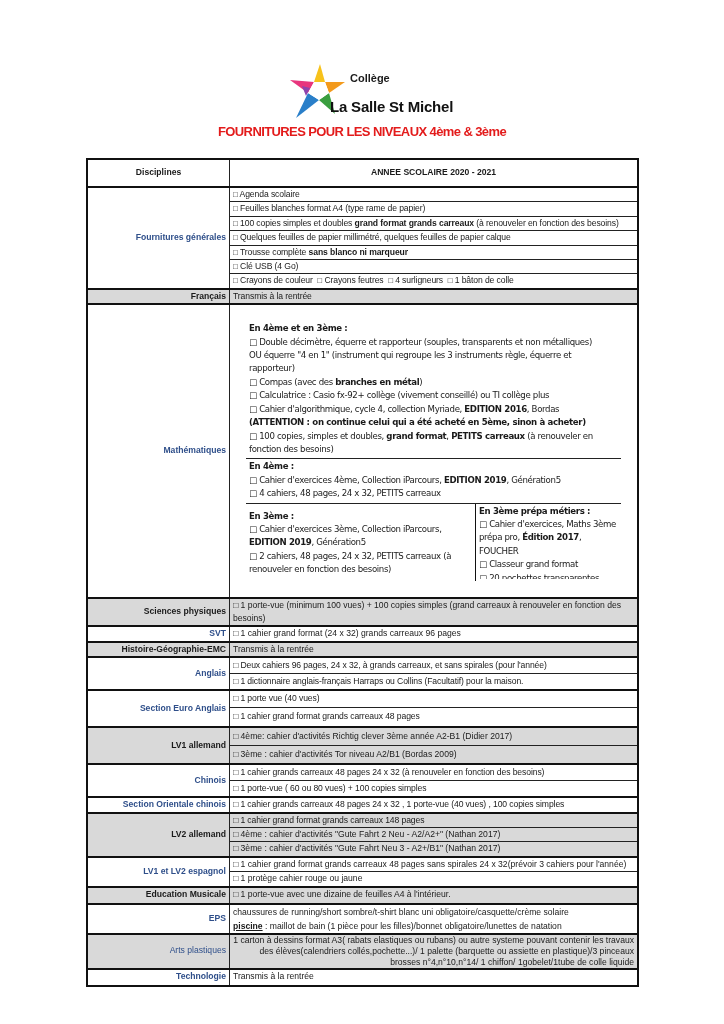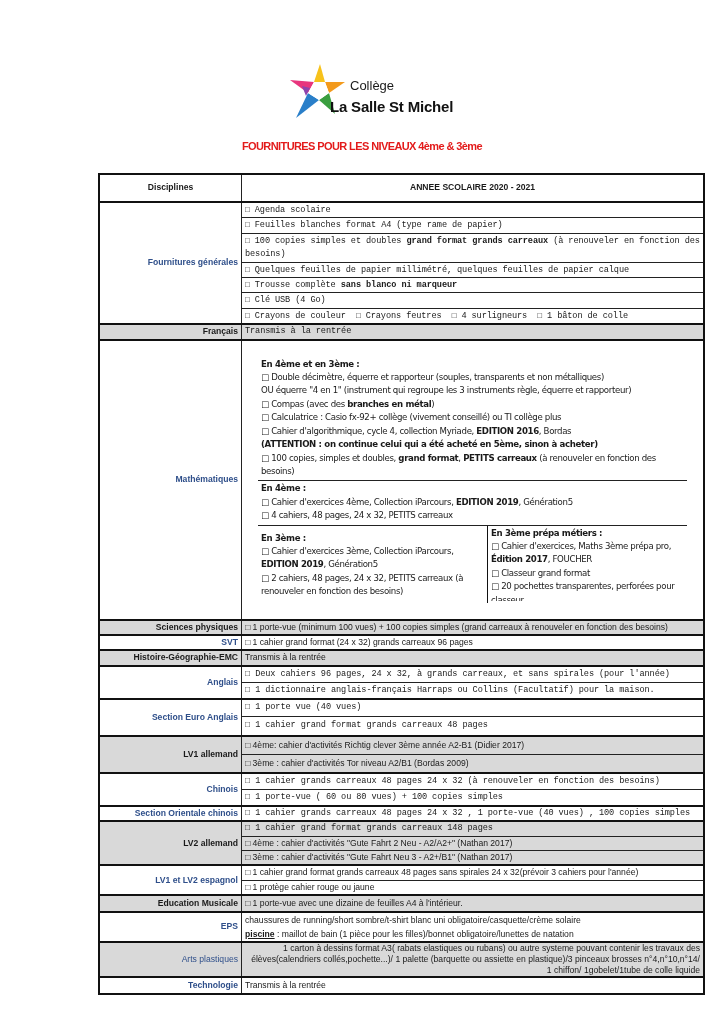--- a/index.html
+++ b/index.html
@@ -1,32 +1,32 @@
 <!DOCTYPE html>
 <html><head>
 <meta charset="utf-8">
 <style>
   html, body { margin:0; padding:0; background:#ffffff; }
   body { width:724px; height:1024px; position:relative; overflow:hidden; font-family:"Liberation Sans", sans-serif; color:#1a1a1a; }
   .logo { position:absolute; left:288px; top:62px; width:200px; height:58px; }
   .logo svg { position:absolute; left:0; top:0; }
-  .logo .college { position:absolute; left:62px; top:16px; font-size:13px; font-weight:normal; color:#1a1a1a; }
+  .logo .college { position:absolute; left:62px; top:10px; font-size:11px; font-weight:bold; color:#1a1a1a; }
   .logo .school { position:absolute; left:42px; top:36px; font-size:15px; font-weight:bold; color:#111; letter-spacing:-0.2px; }
-  .title { position:absolute; left:0; width:724px; top:124px; text-align:center; color:#e31b1b; font-weight:bold; font-size:11px; letter-spacing:-0.6px;margin-top:16px; }
-  table.supplies { position:absolute; left:98px; top:158px; width:607px; border-collapse:collapse; border:2.5px solid #111; table-layout:fixed;margin-top:15px; }
+  .title { position:absolute; left:0; width:724px; top:124px; text-align:center; color:#e31b1b; font-weight:bold; font-size:13px; letter-spacing:-0.6px; }
+  table.supplies { position:absolute; left:86px; top:158px; width:553px; border-collapse:collapse; border:2.5px solid #111; table-layout:fixed; }
   table.supplies td { border:1px solid #222; padding:0 3px; font-size:8.6px; line-height:13.4px; vertical-align:middle; }
   td.disc { width:135px; text-align:right; font-weight:bold; font-size:8.6px; border-right:1.5px solid #111; }
   td.disc.blue { color:#2f4f8a; }
   tr.gray td { background:#d9d9d9; }
   tr.group-top td { border-top:2px solid #111; }
   .hdr td { height:26px; font-weight:bold; text-align:center; font-size:8.2px; }
   .box { font-size:8px; }
   b { font-weight:bold; }
   u { text-decoration:underline; }
-  .calib { font-family:Liberation Mono, monospace; font-size:7.9px; letter-spacing:-0.1px; }
+  .calib { font-family:Liberation Sans, sans-serif; font-size:7.9px; letter-spacing:-0.1px; }
   .maths-cell { padding:16px !important; }
   .m-inner { width:100%; border-collapse:collapse; }
   .m-inner td { border:none !important; border-bottom:1px solid #222 !important; padding:0 3px; font-size:8px; line-height:12.4px; font-family:"DejaVu Sans", sans-serif; letter-spacing:-0.35px; vertical-align:top; }
   .m-inner tr:last-child td { border-bottom:none !important; }
   .m-inner td.split-left { border-right:1.5px solid #111 !important; width:223px; }
   .m-block { padding:1px 3px 2px 3px !important; }
 </style>
 </head>
 <body>
 

